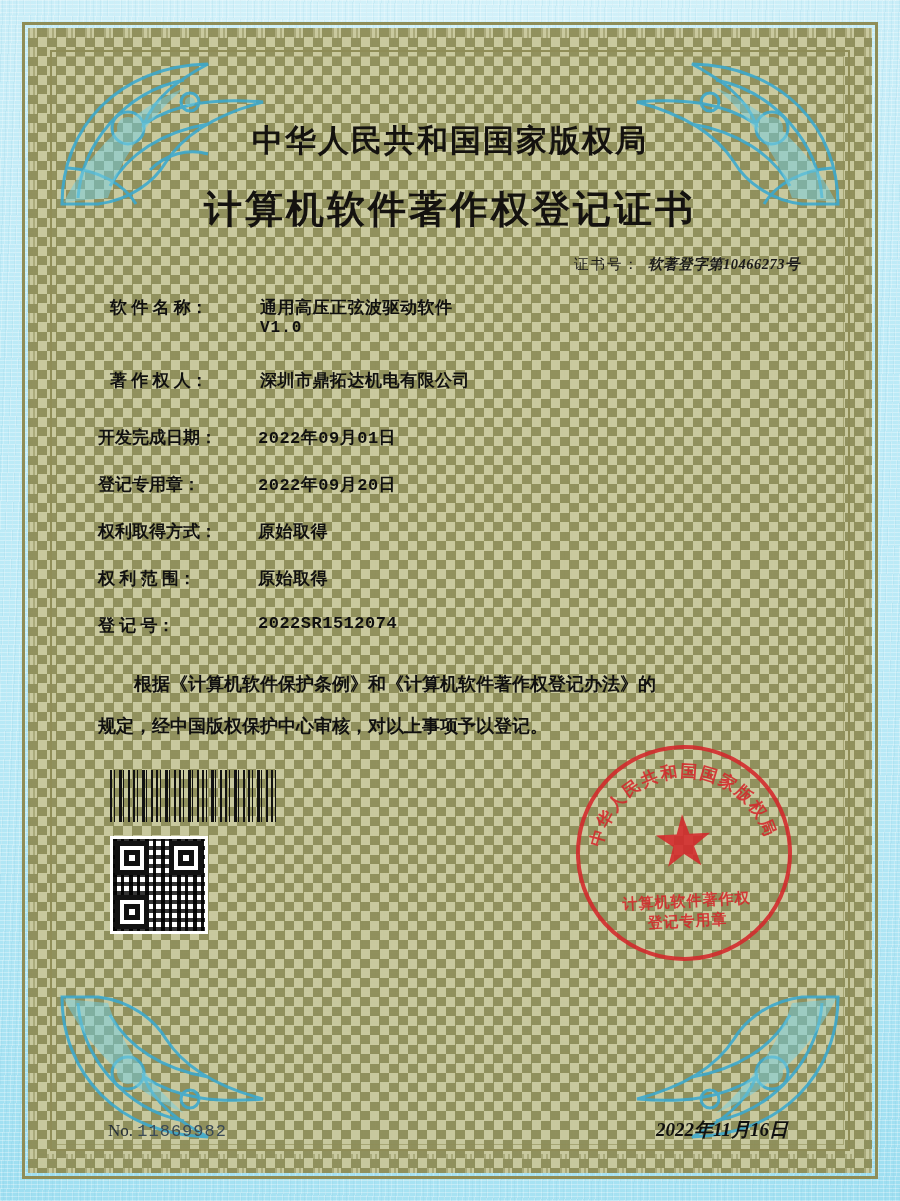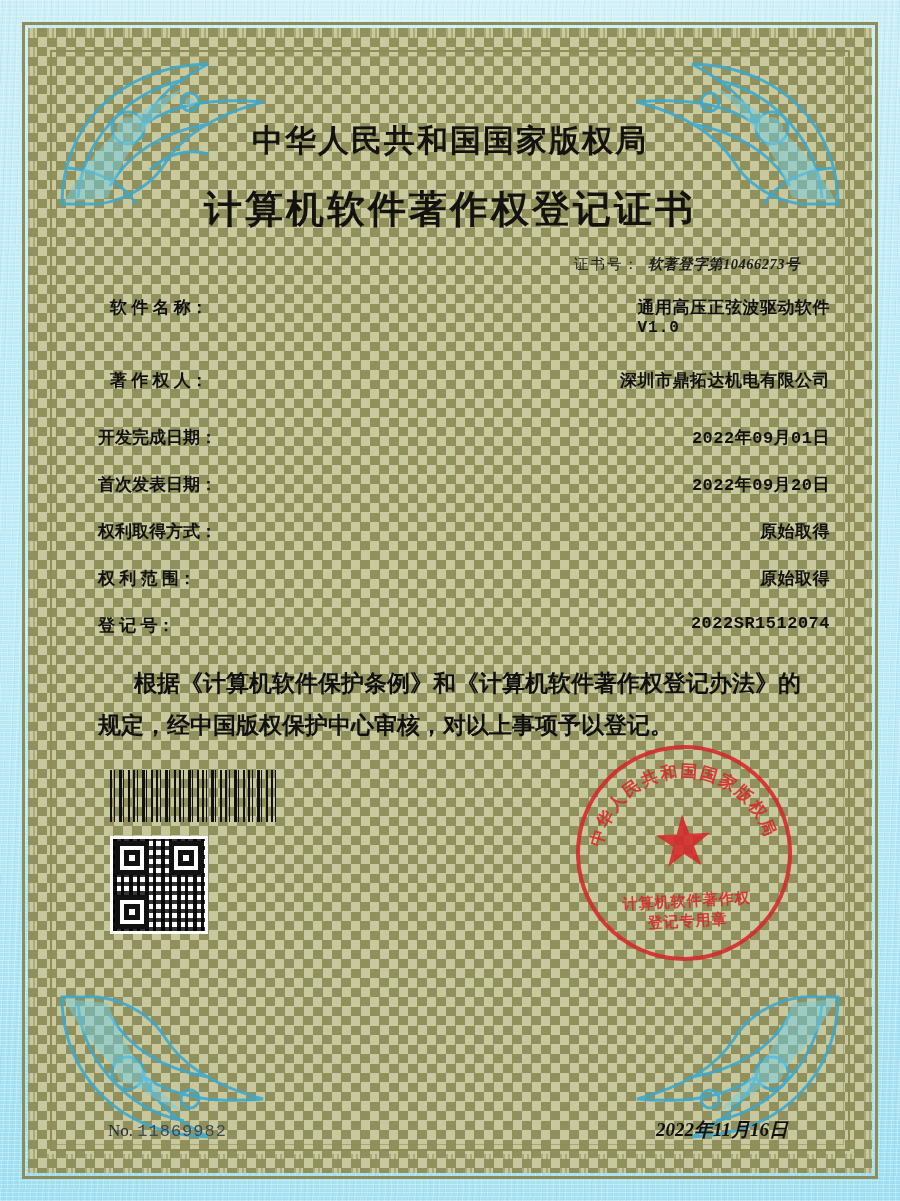--- a/index.html
+++ b/index.html
@@ -137,21 +137,20 @@
 
   .fields {
     margin-top: 22px;
     padding-left: 40px;
   }
   .field-row {
     display: flex;
     align-items: flex-start;
     margin-bottom: 14px;
     font-size: 17px;
-    justify-content: space-between;
   }
   .field-label {
     width: 150px;
     flex: none;
     font-weight: 700;
     color: #101010;
     letter-spacing: 0px;
   }
   .field-value {
     font-weight: 700;
@@ -163,21 +162,21 @@
 
   .fields-2 { margin-top: 34px; padding-left: 28px; }
   .fields-2 .field-row { margin-bottom: 24px; }
   .fields-2 .field-label { width: 160px; }
 
   .mono { font-family: "Liberation Mono", "DejaVu Sans Mono", monospace; letter-spacing: .5px; }
 
   .statement {
     margin-top: 26px;
     padding: 0 26px 0 28px;
-    font-size: 23px;
+    font-size: 18px;
     line-height: 42px;
     font-weight: 700;
     color: #101010;
   }
   .statement .indent { display: inline-block; width: 36px; }
 
   
   .codes {
     position: absolute;
     left: 110px;
@@ -381,21 +380,21 @@
         <div class="field-value">深圳市鼎拓达机电有限公司</div>
       </div>
     </div>
 
     <div class="fields-2">
       <div class="field-row">
         <div class="field-label">开发完成日期：</div>
         <div class="field-value mono">2022年09月01日</div>
       </div>
       <div class="field-row">
-        <div class="field-label">首次发表日期：</div>
+        <div class="field-label">登记专用章：</div>
         <div class="field-value mono">2022年09月20日</div>
       </div>
       <div class="field-row">
         <div class="field-label">权利取得方式：</div>
         <div class="field-value">原始取得</div>
       </div>
       <div class="field-row">
         <div class="field-label">权 利 范 围：</div>
         <div class="field-value">原始取得</div>
       </div>

